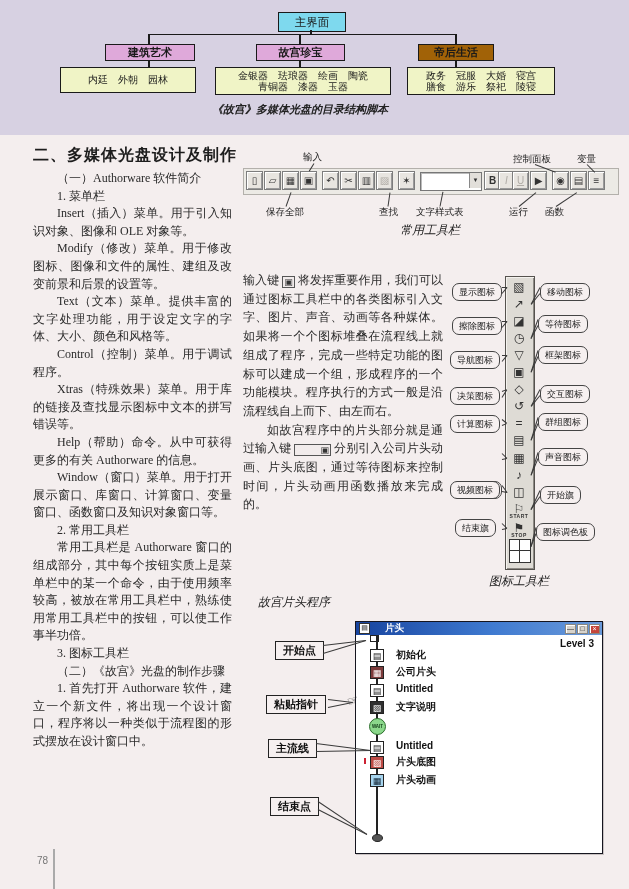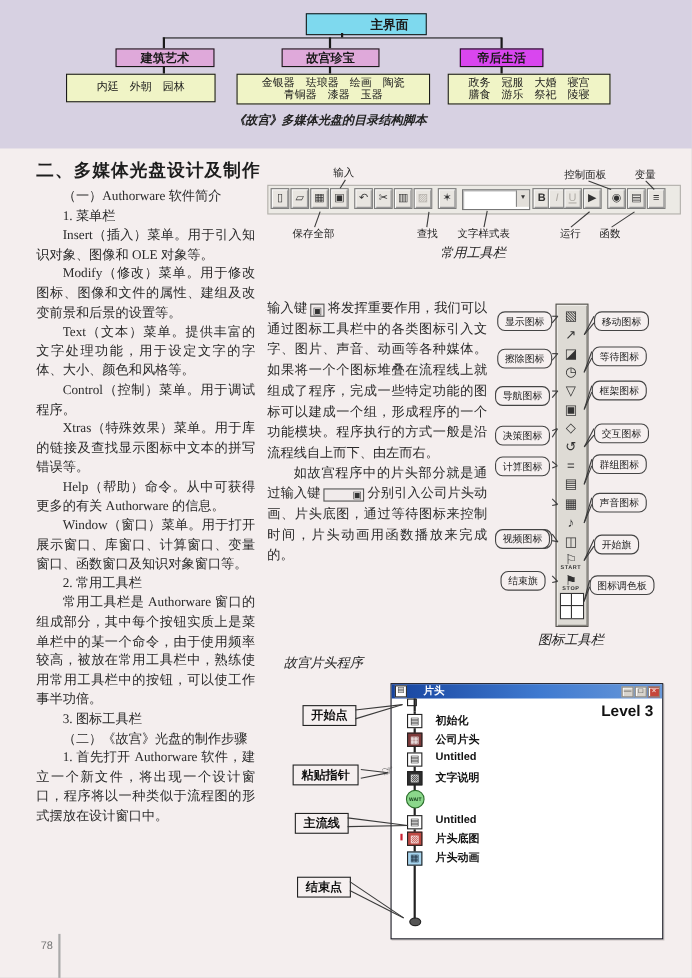--- a/index.html
+++ b/index.html
@@ -61,21 +61,21 @@
           font-family:"Liberation Serif","DejaVu Serif",serif;}
   #pageno{position:absolute;left:37px;top:855px;font-size:10px;color:#777;}
   #pagenoline{position:absolute;left:53px;top:849px;width:2px;height:40px;background:#aaa;}
 </style>
 </head>
 <body>
 
 <div id="page">
 
   <div id="band" style="background: rgb(215, 209, 226);"></div>
-  <div class="tbox" id="tree-root" style="left: 278px; top: 12px; width: 66px; height: 18px; font-size: 11.5px; font-weight: bold; background: rgb(126, 217, 238); padding-left: 42px;">主界面</div>
+  <div class="tbox" id="tree-root" style="left: 278px; top: 12px; width: 66px; height: 18px; font-size: 11.5px; font-weight: normal; background: rgb(126, 217, 238);">主界面</div>
   <div class="abs serif" style="left:150px;top:102px;width:300px;text-align:center;font-size:11px;font-style:italic;font-weight:bold;color:#222;">《故宫》多媒体光盘的目录结构脚本</div>
 
   <div id="heading">二、多媒体光盘设计及制作</div>
 
   <div id="leftcol">
       <p class="bodypara">（一）Authorware 软件简介</p>
       <p class="bodypara">1. 菜单栏</p>
       <p class="bodypara">Insert（插入）菜单。用于引入知识对象、图像和 OLE 对象等。</p>
       <p class="bodypara">Modify（修改）菜单。用于修改图标、图像和文件的属性、建组及改变前景和后景的设置等。</p>
       <p class="bodypara">Text（文本）菜单。提供丰富的文字处理功能，用于设定文字的字体、大小、颜色和风格等。</p>
@@ -105,21 +105,21 @@
   <div class="figcap" style="left:258px;top:594px;width:120px;text-align:left;">故宫片头程序</div>
   <div id="awwin">
     <div id="titlebar">
       <div id="winicon">▤</div>
       <div id="wintitle">片头</div>
       <div style="flex:1"></div>
       <div class="winctl">—</div>
       <div class="winctl">□</div>
       <div class="winctl close" style="margin-right:2px;">×</div>
     </div>
-    <div class="abs" style="right:8px;top:16px;font-size:14px;font-weight:bold;color:#111;">Level 3</div>
+    <div class="abs" style="right:8px;top:16px;font-size:10px;font-weight:bold;color:#111;">Level 3</div>
     <div class="abs" style="left:20px;top:25px;width:1.5px;height:191px;background:#222;"></div>
 
     <div class="abs" style="left:14px;top:13px;width:7px;height:5px;border:1.2px solid #222;background:#fff;"></div>
     <div class="abs" style="left:20px;top:13px;width:1.5px;height:12px;background:#222;"></div>
 
     <div class="abs" style="left:8px;top:136px;width:2px;height:6px;background:#c23;"></div>
 
     <div class="abs" style="left:16px;top:212px;width:9px;height:6px;background:#555;border:1px solid #222;border-radius:50%;"></div>
   <div class="flowicon" style="left: 14px; top: 27px; background: rgb(255, 255, 255); color: rgb(34, 34, 34);">
         <div style="font-size: 9px;">▤</div>
@@ -164,21 +164,21 @@
       <div style="line-height: 11.5px; white-space: nowrap;">内廷　外朝　园林</div>
     </div>
     <div class="tline" style="left: 299px; top: 34px; width: 1.5px; height: 10px;"></div>
     <div class="tbox" style="left: 256px; top: 44px; width: 87px; height: 15px; font-size: 11px; font-weight: bold; background: rgb(223, 169, 218);">故宫珍宝</div>
     <div class="tline" style="left: 299px; top: 60px; width: 1.5px; height: 7px;"></div>
     <div class="tbox" style="left: 215px; top: 67px; width: 174px; height: 26px; font-size: 10px; background: rgb(240, 244, 198);">
       <div style="line-height: 11.5px; white-space: nowrap;">金银器　珐琅器　绘画　陶瓷</div>
       <div style="line-height: 11.5px; white-space: nowrap;">青铜器　漆器　玉器</div>
     </div>
     <div class="tline" style="left: 455px; top: 34px; width: 1.5px; height: 10px;"></div>
-    <div class="tbox" style="left: 418px; top: 44px; width: 74px; height: 15px; font-size: 11px; font-weight: bold; background: #d946ef;">帝后生活</div>
+    <div class="tbox" style="left: 418px; top: 44px; width: 74px; height: 15px; font-size: 11px; font-weight: bold; background: #a16207;">帝后生活</div>
     <div class="tline" style="left: 455px; top: 60px; width: 1.5px; height: 7px;"></div>
     <div class="tbox" style="left: 407px; top: 67px; width: 146px; height: 26px; font-size: 10px; background: rgb(240, 244, 198);">
       <div style="line-height: 11.5px; white-space: nowrap;">政务　冠服　大婚　寝宫</div>
       <div style="line-height: 11.5px; white-space: nowrap;">膳食　游乐　祭祀　陵寝</div>
     </div>
     <div class="tbtn" style="left: 246px;">▯</div>
     <div class="tbtn" style="left: 264px;">▱</div>
     <div class="tbtn" style="left: 282px;">▦</div>
     <div class="tbtn" style="left: 300px;">▣</div>
     <div class="tbtn" style="left: 322px;">↶</div>

